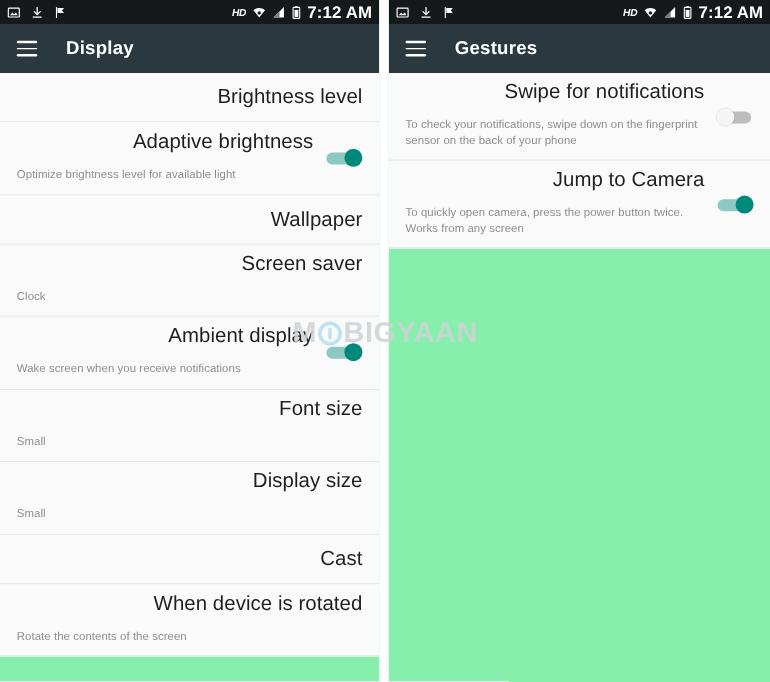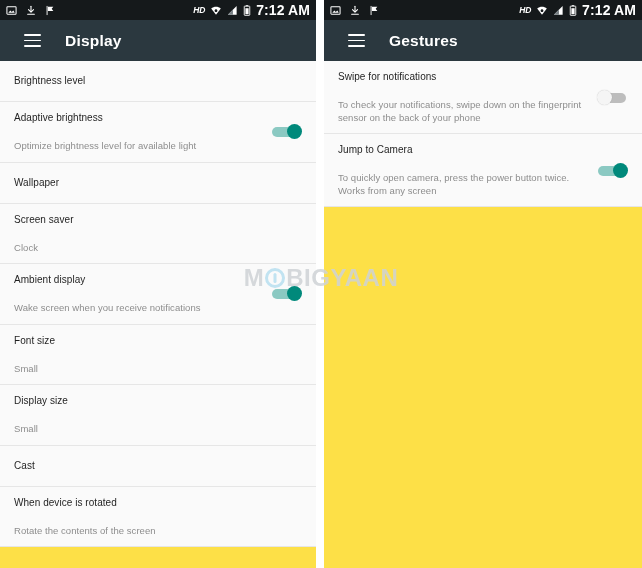--- a/index.html
+++ b/index.html
@@ -16,21 +16,21 @@
   .screens {
     display: flex;
     width: 642px;
     height: 568px;
     background: #ffffff;
     position: relative;
   }
   .phone {
     width: 318px;
     height: 568px;
-    background: #fde047;
+    background: #86efac;
     position: relative;
     overflow: hidden;
   }
   .phone.right {
     margin-left: 4px;
     width: 320px;
   }
 
   
   .statusbar {
@@ -69,21 +69,21 @@
     letter-spacing: 0.1px;
     white-space: nowrap;
   }
 
   
   .toolbar {
     height: 41px;
     background: #2b383f;
     display: flex;
     align-items: center;
-    padding-left: 24px;
+    padding-left: 14px;
     box-sizing: border-box;
   }
   .hamburger {
     width: 17px;
     height: 13px;
     display: flex;
     flex-direction: column;
     justify-content: space-between;
     cursor: pointer;
   }
@@ -118,24 +118,25 @@
     min-height: 41px;
   }
   .row.two-line { min-height: 50px; }
   .row.three-line { min-height: 60px; }
   .row-text {
     flex: 1;
     min-width: 0;
     padding: 9px 0;
   }
   .row-title {
-    font-size: 10px;
+    font-size: 17px;
     color: #1f1f1f;
     line-height: 14px;
     letter-spacing: 0.05px;
+    text-align: right;
   }
   .row-sub {
     font-size: 9.5px;
     color: #8d8d8d;
     line-height: 12.5px;
     margin-top: 15px;
     letter-spacing: 0.05px;
   }
   .row-sub.wide { max-width: 244px; }
 

